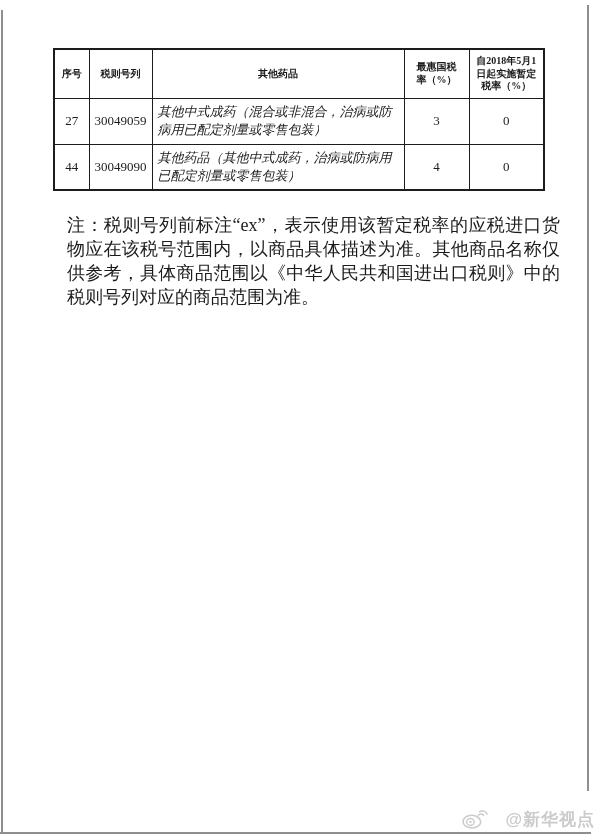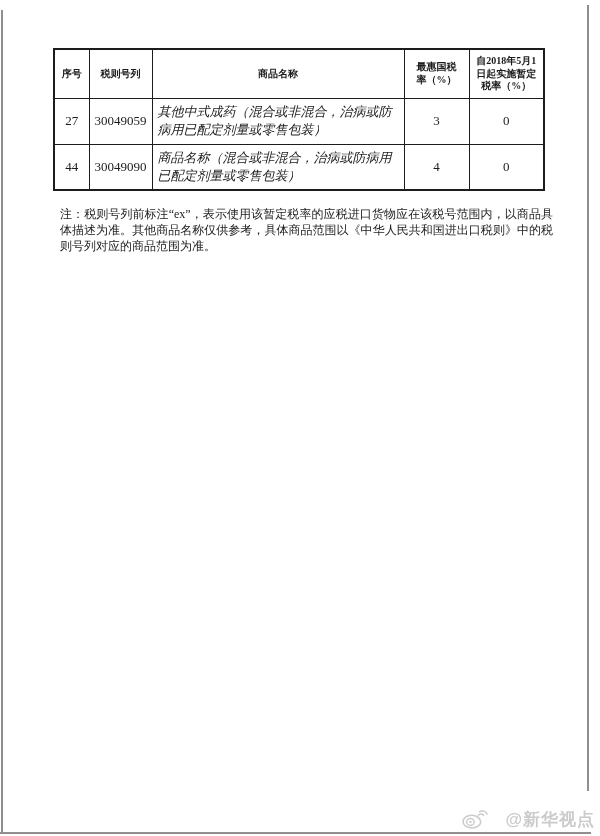--- a/index.html
+++ b/index.html
@@ -56,22 +56,22 @@
     line-height: 1.4;
     font-style: italic;
   }
 
   
   .note {
     position: absolute;
     left: 55px;
     top: 202px;
     width: 493px;
-    margin: 5px;
-    font-size: 12px;
+    margin: 12px;
+    font-size: 18px;
     line-height: 1.33;
     text-align: justify;
     color: #1b1b1b;
   }
 
   
   .watermark {
     position: absolute;
     right: 5px;
     bottom: 5px;
@@ -99,40 +99,40 @@
     <col style="width:35px">
     <col style="width:63px">
     <col style="width:252px">
     <col style="width:65px">
     <col style="width:75px">
   </colgroup>
   <thead>
     <tr>
       <th>序号</th>
       <th>税则号列</th>
-      <th>商品名称</th>
+      <th>其他药品</th>
       <th>最惠国税
 率（%）</th>
       <th>自2018年5月1
 日起实施暂定
 税率（%）</th>
     </tr>
   </thead>
   <tbody>
     <tr>
       <td class="cell-seq">27</td>
       <td class="cell-tariff-no">30049059</td>
       <td class="cell-name">其他中式成药（混合或非混合，治病或防病用已配定剂量或零售包装）</td>
       <td class="cell-rate">3</td>
       <td class="cell-rate">0</td>
     </tr>
     <tr>
       <td class="cell-seq">44</td>
       <td class="cell-tariff-no">30049090</td>
-      <td class="cell-name">商品名称（混合或非混合，治病或防病用已配定剂量或零售包装）</td>
+      <td class="cell-name">其他药品（其他中式成药，治病或防病用已配定剂量或零售包装）</td>
       <td class="cell-rate">4</td>
       <td class="cell-rate">0</td>
     </tr>
   </tbody>
 </table>
 
 <p class="note">注：税则号列前标注“ex”，表示使用该暂定税率的应税进口货物应在该税号范围内，以商品具体描述为准。其他商品名称仅供参考，具体商品范围以《中华人民共和国进出口税则》中的税则号列对应的商品范围为准。</p>
 
 <div class="watermark">
   <span>

